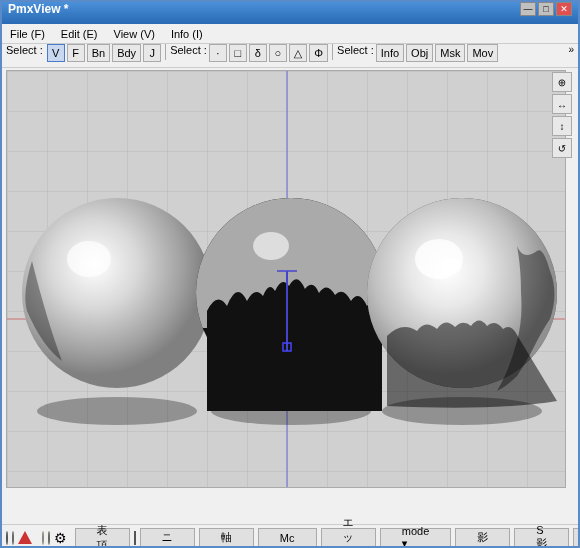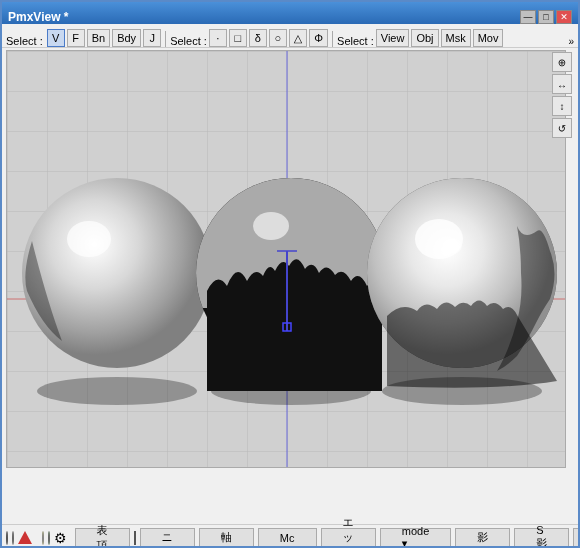--- a/index.html
+++ b/index.html
@@ -4,21 +4,21 @@
   <style>
     * { margin: 0; padding: 0; box-sizing: border-box; }
     body { width: 580px; height: 548px; overflow: hidden; font-family: 'MS UI Gothic', 'Meiryo', sans-serif; font-size: 11px; background: #f0f0f0; }
 
     
     .title-bar {
       background: linear-gradient(to bottom, #4a90d9, #2a6ab5);
       color: white;
       height: 22px;
       display: flex;
-      align-items: flex-end;
+      align-items: flex-start;
       justify-content: space-between;
       padding: 0 6px;
       user-select: none;
     }
     .title-bar-text { font-size: 12px; font-weight: bold; }
     .title-bar-buttons { display: flex; gap: 2px; }
     .title-btn {
       width: 16px; height: 14px;
       background: #c0c0c0;
       border: 1px solid #888;
@@ -44,21 +44,21 @@
       cursor: pointer;
       font-size: 11px;
     }
 
     
     .toolbar {
       background: #f0f0f0;
       border-bottom: 1px solid #ccc;
       height: 24px;
       display: flex;
-      align-items: flex-end;
+      align-items: flex-start;
       padding: 0 4px;
       gap: 2px;
       font-size: 11px;
     }
     .toolbar-label { color: #000; margin-right: 2px; }
     .toolbar-btn {
       padding: 1px 4px;
       border: 1px solid #aaa;
       background: #e8e8e8;
       cursor: pointer;
@@ -128,39 +128,45 @@
     <span class="title-bar-text">PmxView *</span>
     <div class="title-bar-buttons">
       <div class="title-btn">—</div>
       <div class="title-btn">□</div>
       <div class="title-btn close">✕</div>
     </div>
   </div>
 
   <div class="main-area">
 
+    <div class="menu-bar">
+      <span class="menu-item">File (F)</span>
+      <span class="menu-item">Edit (E)</span>
+      <span class="menu-item">View (V)</span>
+      <span class="menu-item">Info (I)</span>
+    </div>
 
     <div class="toolbar">
       <span class="toolbar-label">Select :</span>
       <div class="toolbar-btn active">V</div>
       <div class="toolbar-btn">F</div>
       <div class="toolbar-btn">Bn</div>
       <div class="toolbar-btn">Bdy</div>
       <div class="toolbar-btn">J</div>
       <div class="toolbar-separator"></div>
       <span class="toolbar-text">Select :</span>
       <div class="toolbar-btn">·</div>
       <div class="toolbar-btn">□</div>
       <div class="toolbar-btn">δ</div>
       <div class="toolbar-btn">○</div>
       <div class="toolbar-btn">△</div>
       <div class="toolbar-btn">Φ</div>
       <div class="toolbar-separator"></div>
       <span class="toolbar-text">Select :</span>
-      <div class="toolbar-btn">View</div>
+      <div class="toolbar-btn">Info</div>
       <div class="toolbar-btn">Obj</div>
       <div class="toolbar-btn">Msk</div>
       <div class="toolbar-btn">Mov</div>
       <span style="margin-left:auto; font-size:10px; cursor:pointer;">»</span>
     </div>
 
     <div style="position:relative; flex:1; margin: 2px 4px;">
 
       <div style="position:absolute; top:2px; right:2px; z-index:10; display:flex; flex-direction:column; gap:2px;">
         <div class="right-btn" title="Move">⊕</div>

